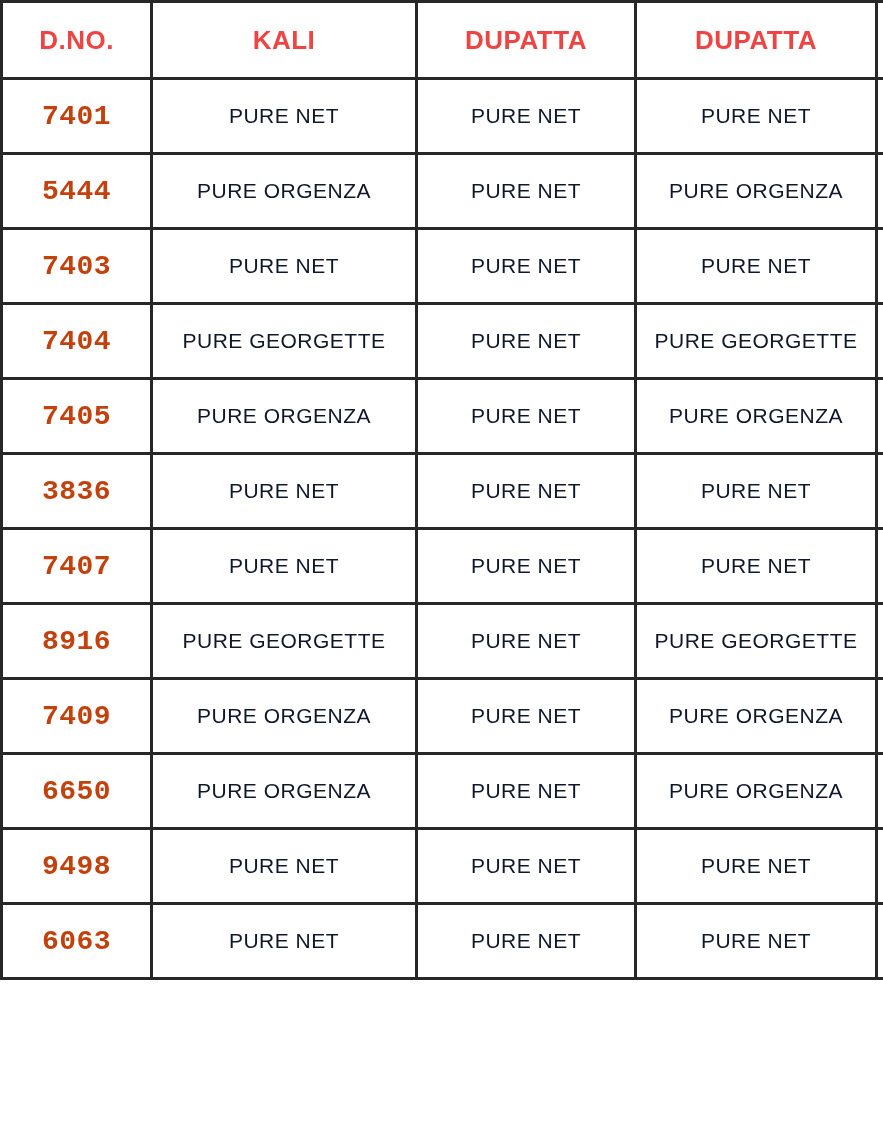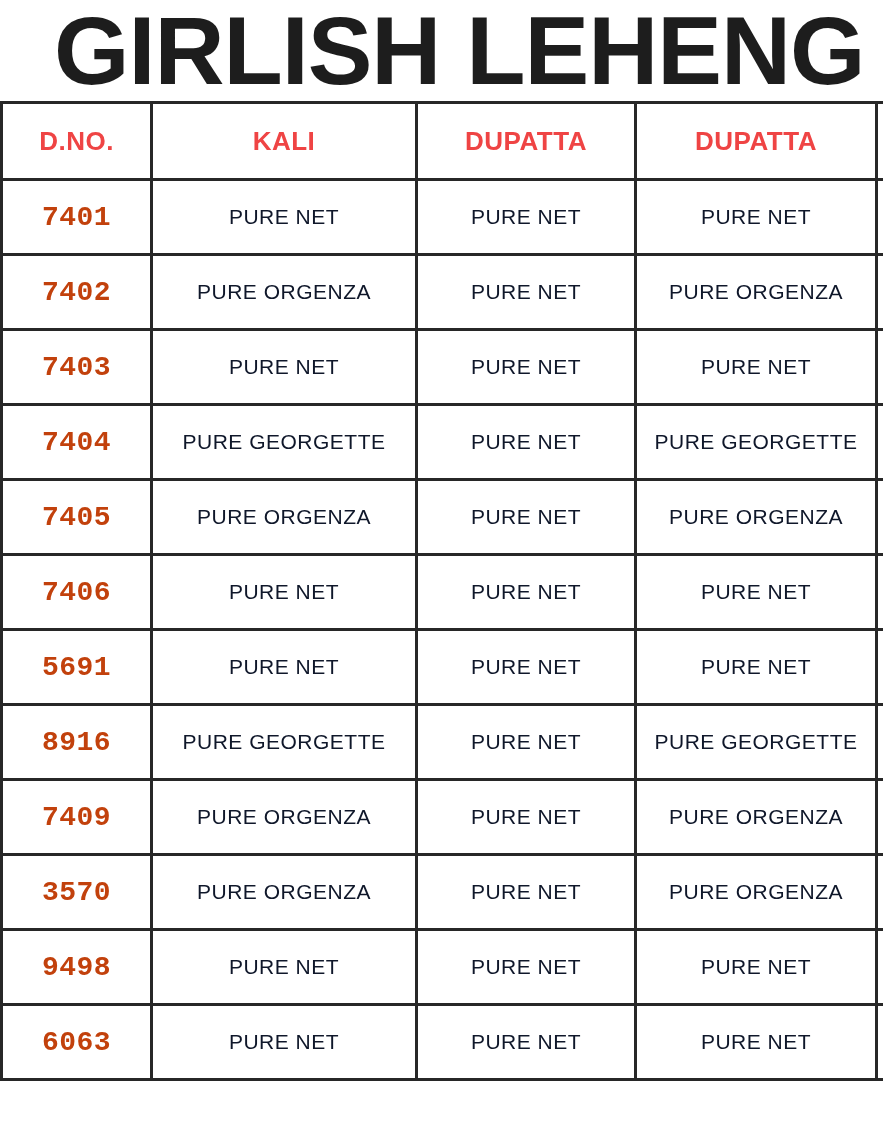--- a/index.html
+++ b/index.html
@@ -66,21 +66,20 @@
   col.c-kali    { width: 265px; }
   col.c-dupatta { width: 219px; }
   col.c-blouse  { width: 241px; }
   col.c-extra   { width: 127px; }
 </style>
 </head>
 <body>
 
 <div class="page">
 
-  <div class="title">GIRLISH LEHENG</div>
 
   <table class="spec-table">
     <colgroup>
       <col class="c-dno">
         <col class="c-kali">
         <col class="c-dupatta">
         <col class="c-blouse">
         <col class="c-extra">
     </colgroup>
     <thead>
@@ -94,21 +93,21 @@
     </thead>
     <tbody>
       <tr>
         <td class="dno">7401</td>
         <td>PURE NET</td>
         <td>PURE NET</td>
         <td>PURE NET</td>
         <td></td>
       </tr>
       <tr>
-        <td class="dno">7402</td>
+        <td class="dno">5444</td>
         <td>PURE ORGENZA</td>
         <td>PURE NET</td>
         <td>PURE ORGENZA</td>
         <td></td>
       </tr>
       <tr>
         <td class="dno">7403</td>
         <td>PURE NET</td>
         <td>PURE NET</td>
         <td>PURE NET</td>
@@ -122,49 +121,49 @@
         <td></td>
       </tr>
       <tr>
         <td class="dno">7405</td>
         <td>PURE ORGENZA</td>
         <td>PURE NET</td>
         <td>PURE ORGENZA</td>
         <td></td>
       </tr>
       <tr>
-        <td class="dno">7406</td>
+        <td class="dno">3836</td>
         <td>PURE NET</td>
         <td>PURE NET</td>
         <td>PURE NET</td>
         <td></td>
       </tr>
       <tr>
-        <td class="dno">5691</td>
+        <td class="dno">7407</td>
         <td>PURE NET</td>
         <td>PURE NET</td>
         <td>PURE NET</td>
         <td></td>
       </tr>
       <tr>
         <td class="dno">8916</td>
         <td>PURE GEORGETTE</td>
         <td>PURE NET</td>
         <td>PURE GEORGETTE</td>
         <td></td>
       </tr>
       <tr>
         <td class="dno">7409</td>
         <td>PURE ORGENZA</td>
         <td>PURE NET</td>
         <td>PURE ORGENZA</td>
         <td></td>
       </tr>
       <tr>
-        <td class="dno">3570</td>
+        <td class="dno">6650</td>
         <td>PURE ORGENZA</td>
         <td>PURE NET</td>
         <td>PURE ORGENZA</td>
         <td></td>
       </tr>
       <tr>
         <td class="dno">9498</td>
         <td>PURE NET</td>
         <td>PURE NET</td>
         <td>PURE NET</td>

